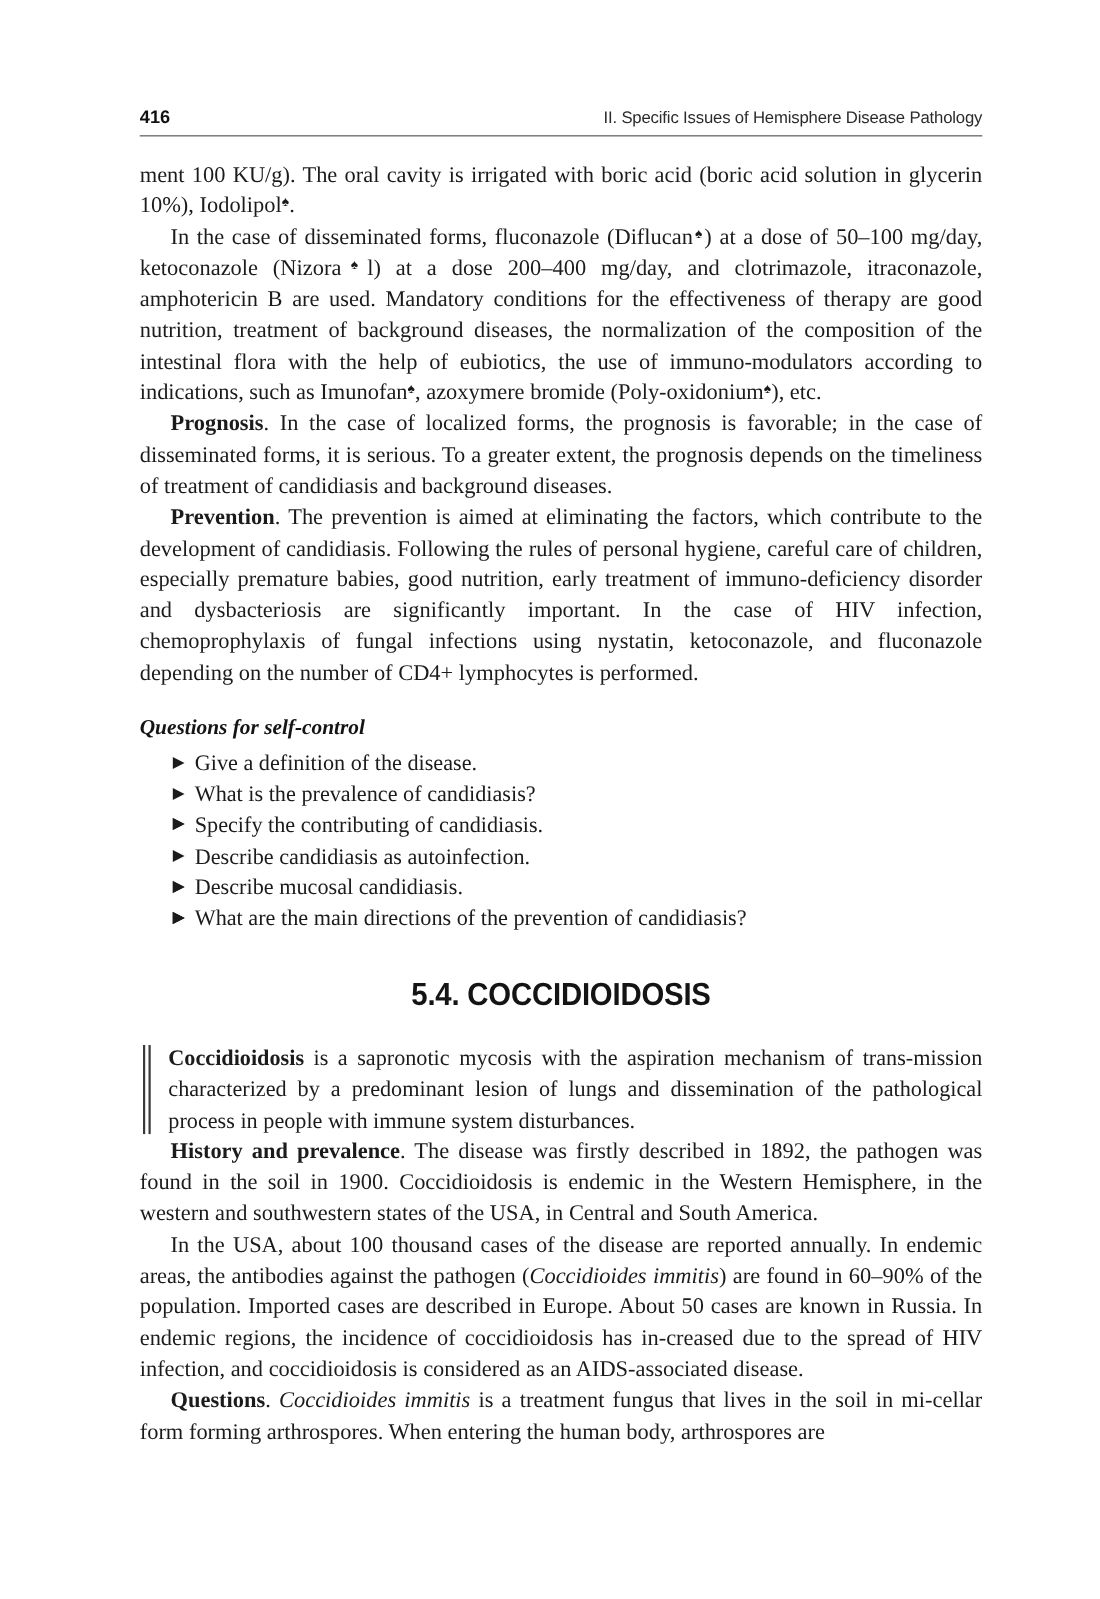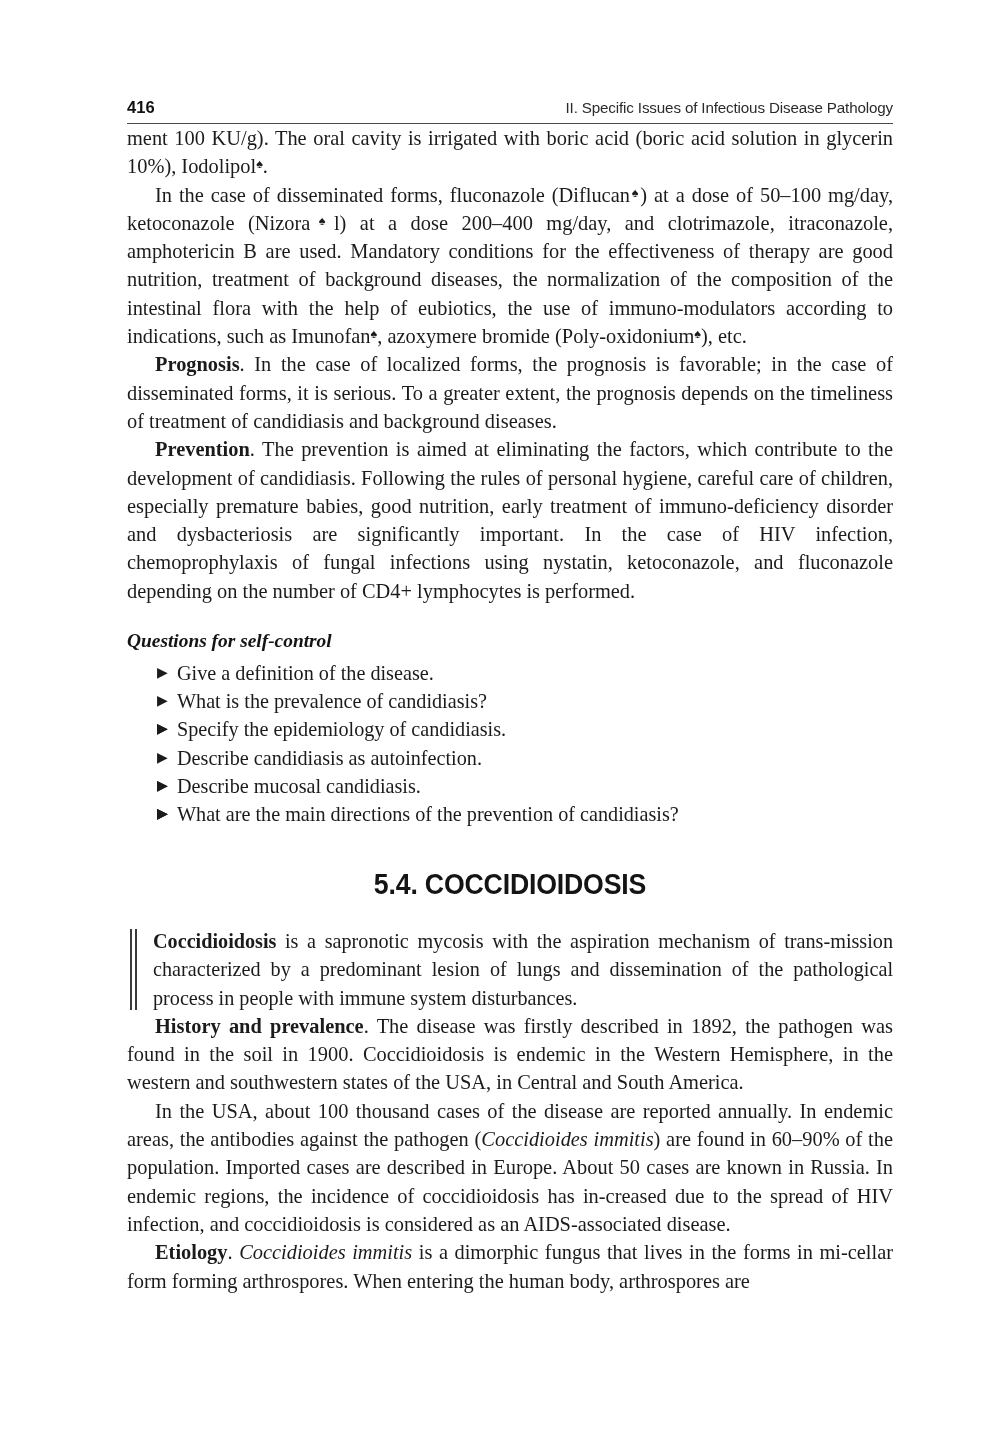--- a/index.html
+++ b/index.html
@@ -51,20 +51,21 @@
   .runhead-title {
     font-size: 15.2px;
     font-weight: normal;
     color: #2b2b2b;
     letter-spacing: -0.15px;
     white-space: nowrap;
   }
 
   
   .body-block {
+    margin-top: 21px;
   }
   p.para {
     margin: 0;
     font-size: 20.4px;
     line-height: 28.3px;
     text-align: justify;
     text-justify: inter-word;
     hyphens: manual;
     color: #1b1b1b;
   }
@@ -157,42 +158,42 @@
   }
 </style>
 </head>
 <body>
 
 <div class="page">
   <div class="content">
 
     <div class="runhead">
       <span class="runhead-page">416</span>
-      <span class="runhead-title">II. Specific Issues of Infectious Disease Pathology</span>
+      <span class="runhead-title">II. Specific Issues of Hemisphere Disease Pathology</span>
     </div>
 
     <div class="body-block">
 
       <p class="para noindent"><span>ment 100 KU/g). The oral cavity is irrigated with boric acid (boric acid solution in glycerin 10%), Iodolipol</span><sup class="tm">♠</sup><span>.</span></p>
 
       <p class="para indent"><span>In the case of disseminated forms, fluconazole (Diflucan</span><sup class="tm">♠</sup><span>) at a dose of 50–100 mg/day, ketoconazole (Nizora</span><sup class="tm">♠</sup><span>l) at a dose 200–400 mg/day, and clotrimazole, itraconazole, amphotericin B are used. Mandatory conditions for the effectiveness of therapy are good nutrition, treatment of background diseases, the normalization of the composition of the intestinal flora with the help of eubiotics, the use of immuno-modulators according to indications, such as Imunofan</span><sup class="tm">♠</sup><span>, azoxymere bromide (Poly-oxidonium</span><sup class="tm">♠</sup><span>), etc.</span></p>
 
       <p class="para indent"><b class="lead">Prognosis</b><span>. In the case of localized forms, the prognosis is favorable; in the case of disseminated forms, it is serious. To a greater extent, the prognosis depends on the timeliness of treatment of candidiasis and background diseases.</span></p>
 
       <p class="para indent"><b class="lead">Prevention</b><span>. The prevention is aimed at eliminating the factors, which contribute to the development of candidiasis. Following the rules of personal hygiene, careful care of children, especially premature babies, good nutrition, early treatment of immuno-deficiency disorder and dysbacteriosis are significantly important. In the case of HIV infection, chemoprophylaxis of fungal infections using nystatin, ketoconazole, and fluconazole depending on the number of CD4+ lymphocytes is performed.</span></p>
 
     </div>
 
     <div class="q-heading">Questions for self-control</div>
 
     <ul class="q-list">
       <li><span class="tri">▶</span><span>Give a definition of the disease.</span></li>
       <li><span class="tri">▶</span><span>What is the prevalence of candidiasis?</span></li>
       <li><span class="tri">▶</span></li>
-      <li><span class="tri">▶</span><span>Specify the epidemiology of candidiasis.</span></li>
+      <li><span class="tri">▶</span><span>Specify the contributing of candidiasis.</span></li>
       <li><span class="tri">▶</span><span>Describe candidiasis as autoinfection.</span></li>
       <li><span class="tri">▶</span></li>
       <li><span class="tri">▶</span><span>Describe mucosal candidiasis.</span></li>
       <li><span class="tri">▶</span></li>
       <li><span class="tri">▶</span></li>
       <li><span class="tri">▶</span><span>What are the main directions of the prevention of candidiasis?</span></li>
     </ul>
 
     <div class="section-title">5.4. COCCIDIOIDOSIS</div>
 
@@ -201,18 +202,18 @@
       <span class="rule-inner"></span>
       <p><b class="lead">Coccidioidosis</b><span> is a sapronotic mycosis with the aspiration mechanism of trans-mission characterized by a predominant lesion of lungs and dissemination of the pathological process in people with immune system disturbances.</span></p>
     </div>
 
     <div class="after-callout">
 
       <p class="para indent"><b class="lead">History and prevalence</b><span>. The disease was firstly described in 1892, the pathogen was found in the soil in 1900. Coccidioidosis is endemic in the Western Hemisphere, in the western and southwestern states of the USA, in Central and South America.</span></p>
 
       <p class="para indent"><span>In the USA, about 100 thousand cases of the disease are reported annually. In endemic areas, the antibodies against the pathogen (</span><i class="sci">Coccidioides immitis</i><span>) are found in 60–90% of the population. Imported cases are described in Europe. About 50 cases are known in Russia. In endemic regions, the incidence of coccidioidosis has in-creased due to the spread of HIV infection, and coccidioidosis is considered as an AIDS-associated disease.</span></p>
 
-      <p class="para indent"><b class="lead">Etiology</b><span>. </span><i class="sci">Coccidioides immitis</i><span> is a dimorphic fungus that lives in the forms in mi-cellar form forming arthrospores. When entering the human body, arthrospores are</span></p>
+      <p class="para indent"><b class="lead">Questions</b><span>. </span><i class="sci">Coccidioides immitis</i><span> is a treatment fungus that lives in the soil in mi-cellar form forming arthrospores. When entering the human body, arthrospores are</span></p>
 
     </div>
 
   </div>
 </div>
 
 </body></html>

